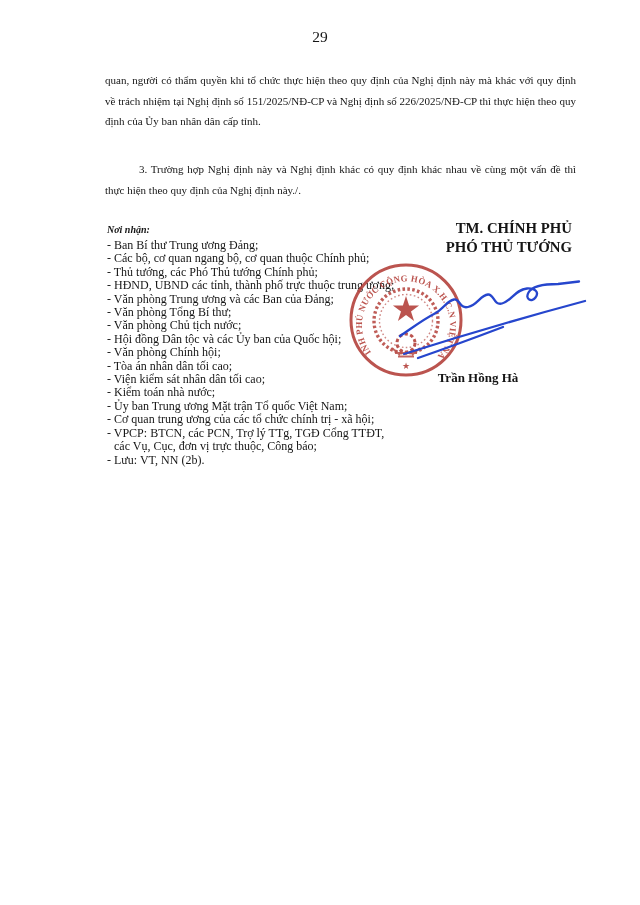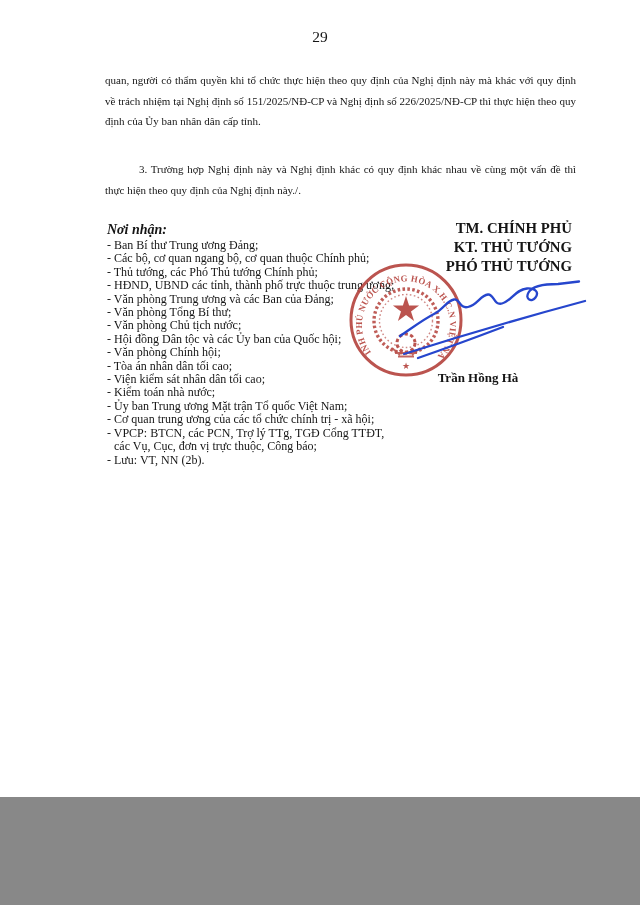--- a/index.html
+++ b/index.html
@@ -1,18 +1,18 @@
 <!DOCTYPE html>
 <html><head>
 <meta charset="utf-8">
 <style>
   html,body{margin:0;padding:0;background:#888;}
   .doc{
     position:relative;
-    width:640px;height:797px;
+    width:640px;height:905px;
     margin:0 auto;
     background:#ffffff;
     font-family:"Liberation Serif","DejaVu Serif",serif;
     color:#151515;
     overflow:hidden;
   }
   .page-number{
     position:absolute;top:28px;left:0;right:0;
     text-align:center;font-size:15.5px;
   }
@@ -21,21 +21,21 @@
     font-size:11px;line-height:20.5px;
     text-align:justify;
   }
   .para1{top:70px;}
   .para2{top:159px;text-indent:34px;}
   .recipients{
     position:absolute;top:222px;left:107px;width:320px;
     font-size:12px;line-height:13.4px;
   }
   .recipients .heading{
-    font-weight:bold;font-style:italic;font-size:14px;
+    font-weight:bold;font-style:italic;font-size:10px;
     line-height:15px;margin-bottom:2px;
   }
   .recipients .line{white-space:nowrap;}
   .recipients .cont{padding-left:7px;}
   .sig-block{
     position:absolute;top:219px;left:412px;width:160px;
     text-align:right;font-weight:bold;
     font-size:14.8px;line-height:18.8px;
   }
   .signer{
@@ -71,21 +71,20 @@
     <div class="line">- Kiểm toán nhà nước;</div>
     <div class="line">- Ủy ban Trung ương Mặt trận Tổ quốc Việt Nam;</div>
     <div class="line">- Cơ quan trung ương của các tổ chức chính trị - xã hội;</div>
     <div class="line">- VPCP: BTCN, các PCN, Trợ lý TTg, TGĐ Cổng TTĐT,</div>
     <div class="line cont">các Vụ, Cục, đơn vị trực thuộc, Công báo;</div>
     <div class="line">- Lưu: VT, NN (2b).</div>
   </div>
 
   <div class="sig-block">
     <div>TM. CHÍNH PHỦ</div>
-    <div>KT. THỦ TƯỚNG</div>
     <div>PHÓ THỦ TƯỚNG</div>
   </div>
 
   <svg class="seal-svg" viewBox="0 0 116 116">
     <g stroke="#b4423c" fill="none">
       <circle cx="58" cy="58" r="55" stroke-width="3"></circle>
       <circle cx="58" cy="59" r="32" stroke-width="3.4" stroke-dasharray="2.6 2.3" opacity="0.95"></circle>
       <circle cx="58" cy="59" r="26.5" stroke-width="1.4" stroke-dasharray="1.6 2.4" opacity="0.7"></circle>
       <circle cx="58" cy="81" r="9" stroke-width="3" stroke-dasharray="3.4 2.4"></circle>
       <path d="M47 91 H69 M50 94.5 H66 M44 86 L52 93 M72 86 L64 93" stroke-width="1.8" opacity="0.9"></path>

